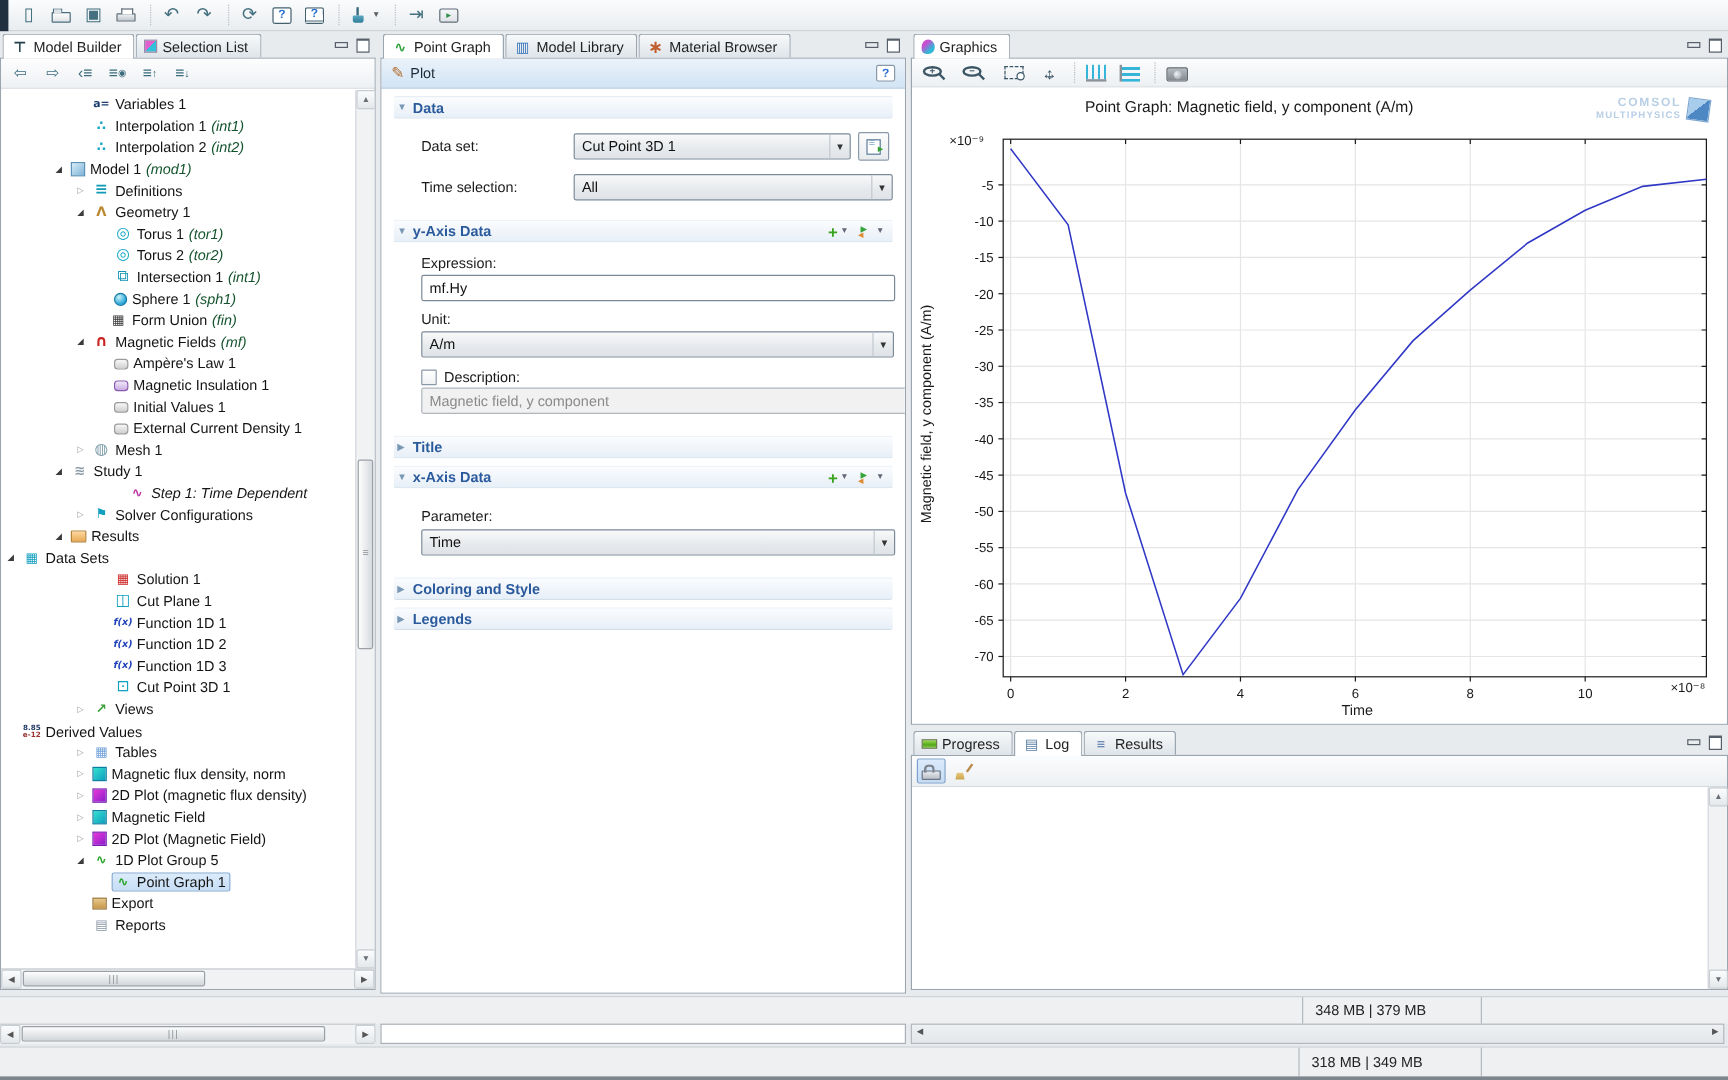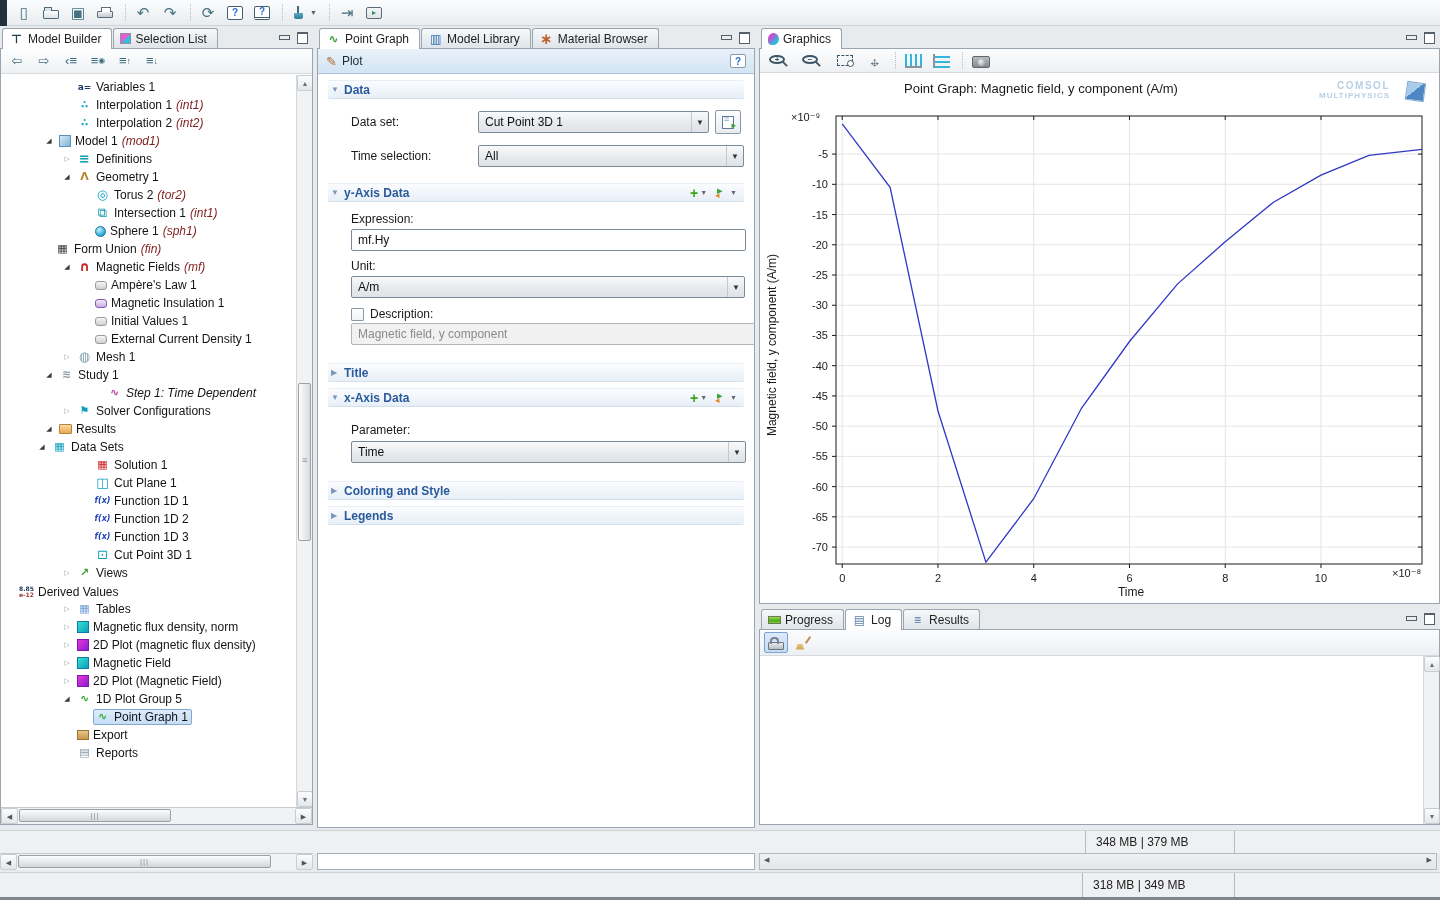--- a/index.html
+++ b/index.html
@@ -85,21 +85,21 @@
   .mbtools{position:absolute;left:0;right:0;top:0;height:25px;border-bottom:1px solid #d8dde2;
     display:flex;align-items:center;padding-left:4px;background:linear-gradient(#fdfdfe,#eef1f4);}
   .mbtools .tglyph{font-size:13px;color:#3c6b7d;}
   #treewrap{position:absolute;left:0;right:0;top:26px;bottom:17px;background:#fff;overflow:hidden;}
   #tree{padding-top:3px;}
   .trow{height:18px;display:flex;align-items:center;font-size:12px;color:#141414;white-space:nowrap;}
   .texp{width:16px;flex:none;text-align:center;font-size:7px;color:#9a9a9a;}
   .texp.exp-e{color:#3a3a3a;} 
   .hl{display:inline-flex;align-items:center;padding:0 3px 0 1px;border:1px solid transparent;}
   .hl.tsel{background:linear-gradient(#dcebfb,#c6def5);border:1px solid #84a7d0;border-radius:2px;}
-  .tsuffix{font-style:italic;color:#7f1d1d;margin-left:4px;}
+  .tsuffix{font-style:italic;color:#14532d;margin-left:4px;}
   .tic{width:15px;height:14px;display:inline-flex;align-items:center;justify-content:center;margin-right:4px;flex:none;
     font:11px/14px "DejaVu Sans",sans-serif;text-align:center;}
   .tic-variables::before{content:"a=";font:bold 9px/12px "DejaVu Sans",sans-serif;color:#1a3c6e;}
   .tic-interp::before{content:"∴";color:#18a7c8;font-weight:bold;}
   .tic-model{background:linear-gradient(135deg,#d8ecf6,#7fb4d8);border:1px solid #5d93b8;width:12px;height:12px;}
   .tic-definitions::before{content:"≡";color:#0f9bb5;font-weight:bold;font-size:13px;}
   .tic-geometry::before{content:"Λ";color:#b9882e;font-weight:bold;}
   .tic-torus::before{content:"◎";color:#12a5c6;font-weight:bold;font-size:13px;}
   .tic-intersection::before{content:"⧉";color:#1595b5;font-size:13px;}
   .tic-sphere{background:radial-gradient(circle at 35% 30%,#c8f2f8,#1e9fd4 75%);border:1px solid #1579a8;border-radius:50%;width:11px;height:11px;}
@@ -172,21 +172,21 @@
   .tinput{height:22px;border:1px solid #7a8a99;border-radius:2px;background:#fff;font:12px "Liberation Sans",sans-serif;
     color:#111;padding:0 6px;display:block;}
   .tinput:disabled,.tinput.dis{background:#f1f1f1;color:#8a8a8a;border-color:#b0b6bc;}
   .cbox{width:13px;height:13px;border:1px solid #8a98a8;background:linear-gradient(#fff,#f0f2f4);border-radius:1px;margin-right:6px;flex:none;}
 
   
   .gtoolbar{position:absolute;left:0;right:0;top:0;height:24px;background:linear-gradient(#fbfcfd,#edf0f3);
     border-bottom:1px solid #d5dade;display:flex;align-items:center;padding-left:4px;}
   #gcanvas{position:absolute;left:0;right:0;top:24px;bottom:0;background:#fff;}
   #chart-title{position:absolute;left:0;top:8px;width:562px;text-align:center;font-size:13px;color:#1a1a1a;}
-  #logo{position:absolute;right:14px;top:8px;display:flex;align-items:center;gap:16px;}
+  #logo{position:absolute;right:14px;top:8px;display:flex;align-items:center;gap:5px;}
   .logotext{text-align:right;color:#b9cfe6;font-weight:bold;line-height:10px;letter-spacing:1.5px;}
   .logotext .l1{font-size:10px;} .logotext .l2{font-size:8px;letter-spacing:1px;}
   .cube{width:19px;height:19px;background:linear-gradient(135deg,#a8ccec 45%,#4d88c4 45%);border:1px solid #7fa8d0;transform:rotate(8deg);}
   #ylab{position:absolute;left:-138px;top:265px;width:300px;text-align:center;font-size:12px;color:#1a1a1a;transform:rotate(-90deg);}
   #xlab{position:absolute;left:346px;top:512px;width:50px;text-align:center;font-size:12px;color:#1a1a1a;}
   .scalelab{position:absolute;font-size:11px;color:#1a1a1a;}
 
   
   .ltoolbar{position:absolute;left:0;right:0;top:0;height:26px;background:linear-gradient(#fbfcfd,#edf0f3);
     border-bottom:1px solid #d5dade;display:flex;align-items:center;padding-left:4px;}
@@ -333,41 +333,49 @@
             <span class="texp exp-e">◢</span>
             <span class="hl">
               <span class="tic tic-geometry"></span>
               <span>Geometry 1</span>
             </span>
           </div>
           <div class="trow" style="padding-left: 76px;">
             <span class="texp"></span>
             <span class="hl">
               <span class="tic tic-torus"></span>
+              <span>Torus 1</span>
+              <span class="tsuffix">(tor1)</span>
+            </span>
+          </div>
+          <div class="trow" style="padding-left: 76px;">
+            <span class="texp"></span>
+            <span class="hl">
+              <span class="tic tic-torus"></span>
               <span>Torus 2</span>
               <span class="tsuffix">(tor2)</span>
             </span>
           </div>
           <div class="trow" style="padding-left: 76px;">
             <span class="texp"></span>
             <span class="hl">
               <span class="tic tic-intersection"></span>
               <span>Intersection 1</span>
               <span class="tsuffix">(int1)</span>
             </span>
           </div>
           <div class="trow" style="padding-left: 76px;">
             <span class="texp"></span>
             <span class="hl">
               <span class="tic tic-sphere"></span>
               <span>Sphere 1</span>
               <span class="tsuffix">(sph1)</span>
             </span>
           </div>
-          <div class="trow" style="padding-left: 36px;">
+          <div class="trow" style="padding-left: 36px; margin-left: 36px;">
             <span class="texp"></span>
             <span class="hl">
               <span class="tic tic-formunion"></span>
               <span>Form Union</span>
               <span class="tsuffix">(fin)</span>
             </span>
           </div>
           <div class="trow" style="padding-left: 58px;">
             <span class="texp exp-e">◢</span>
             <span class="hl">
@@ -432,21 +440,21 @@
               <span>Solver Configurations</span>
             </span>
           </div>
           <div class="trow" style="padding-left: 40px;">
             <span class="texp exp-e">◢</span>
             <span class="hl">
               <span class="tic tic-results"></span>
               <span>Results</span>
             </span>
           </div>
-          <div class="trow" style=" margin-left: 33px;">
+          <div class="trow" style="">
             <span class="texp exp-e">◢</span>
             <span class="hl">
               <span class="tic tic-datasets"></span>
               <span>Data Sets</span>
             </span>
           </div>
           <div class="trow" style="padding-left: 76px;">
             <span class="texp"></span>
             <span class="hl">
               <span class="tic tic-solution"></span>

